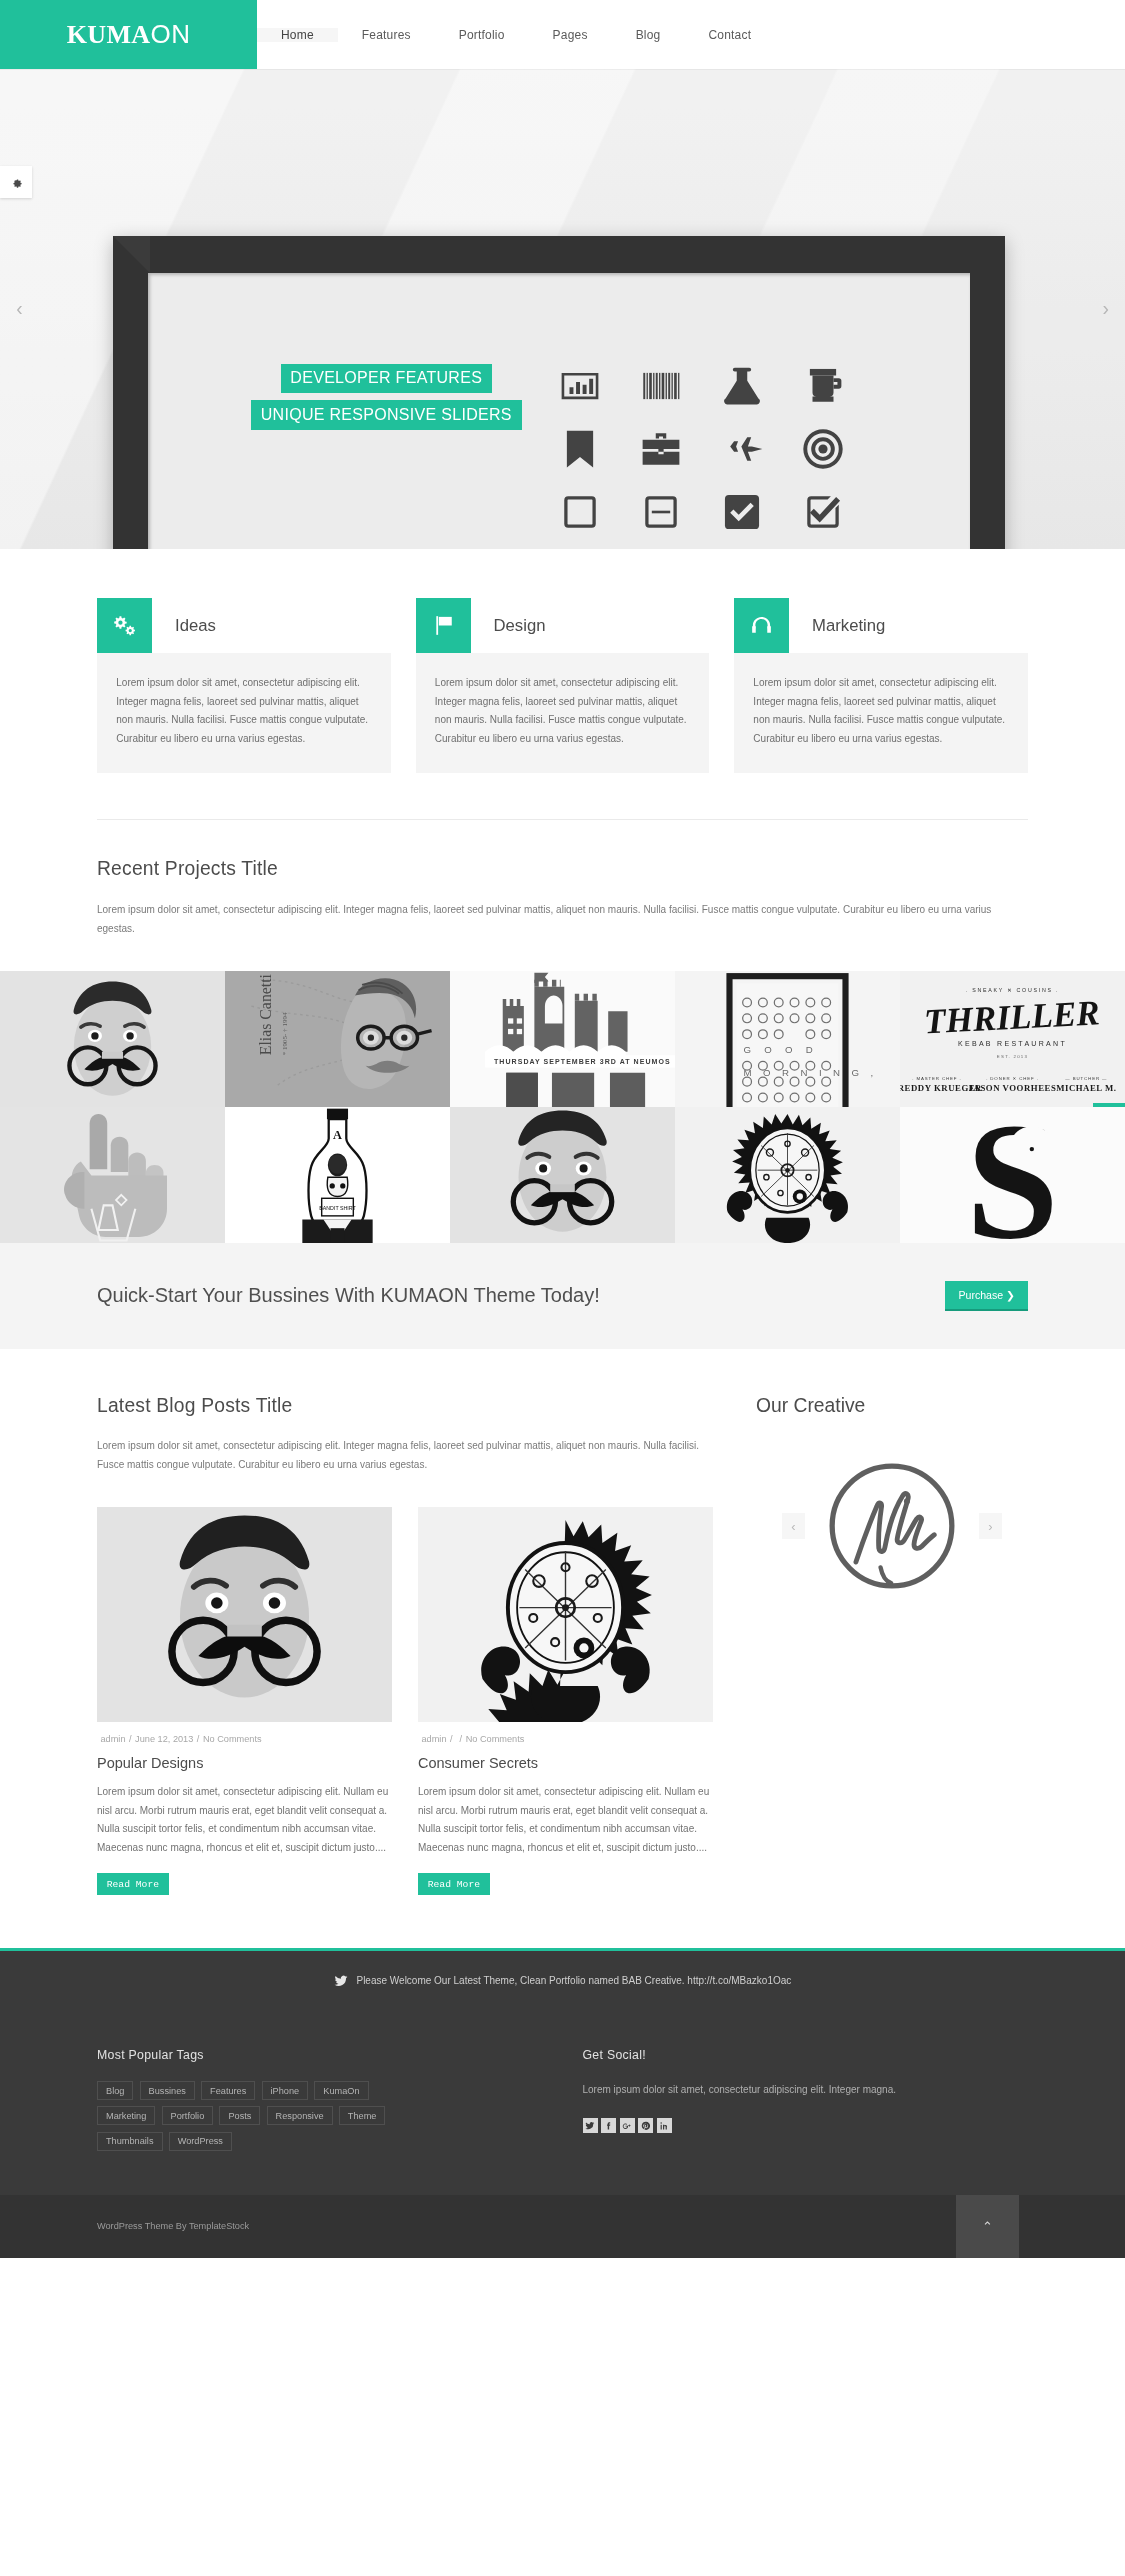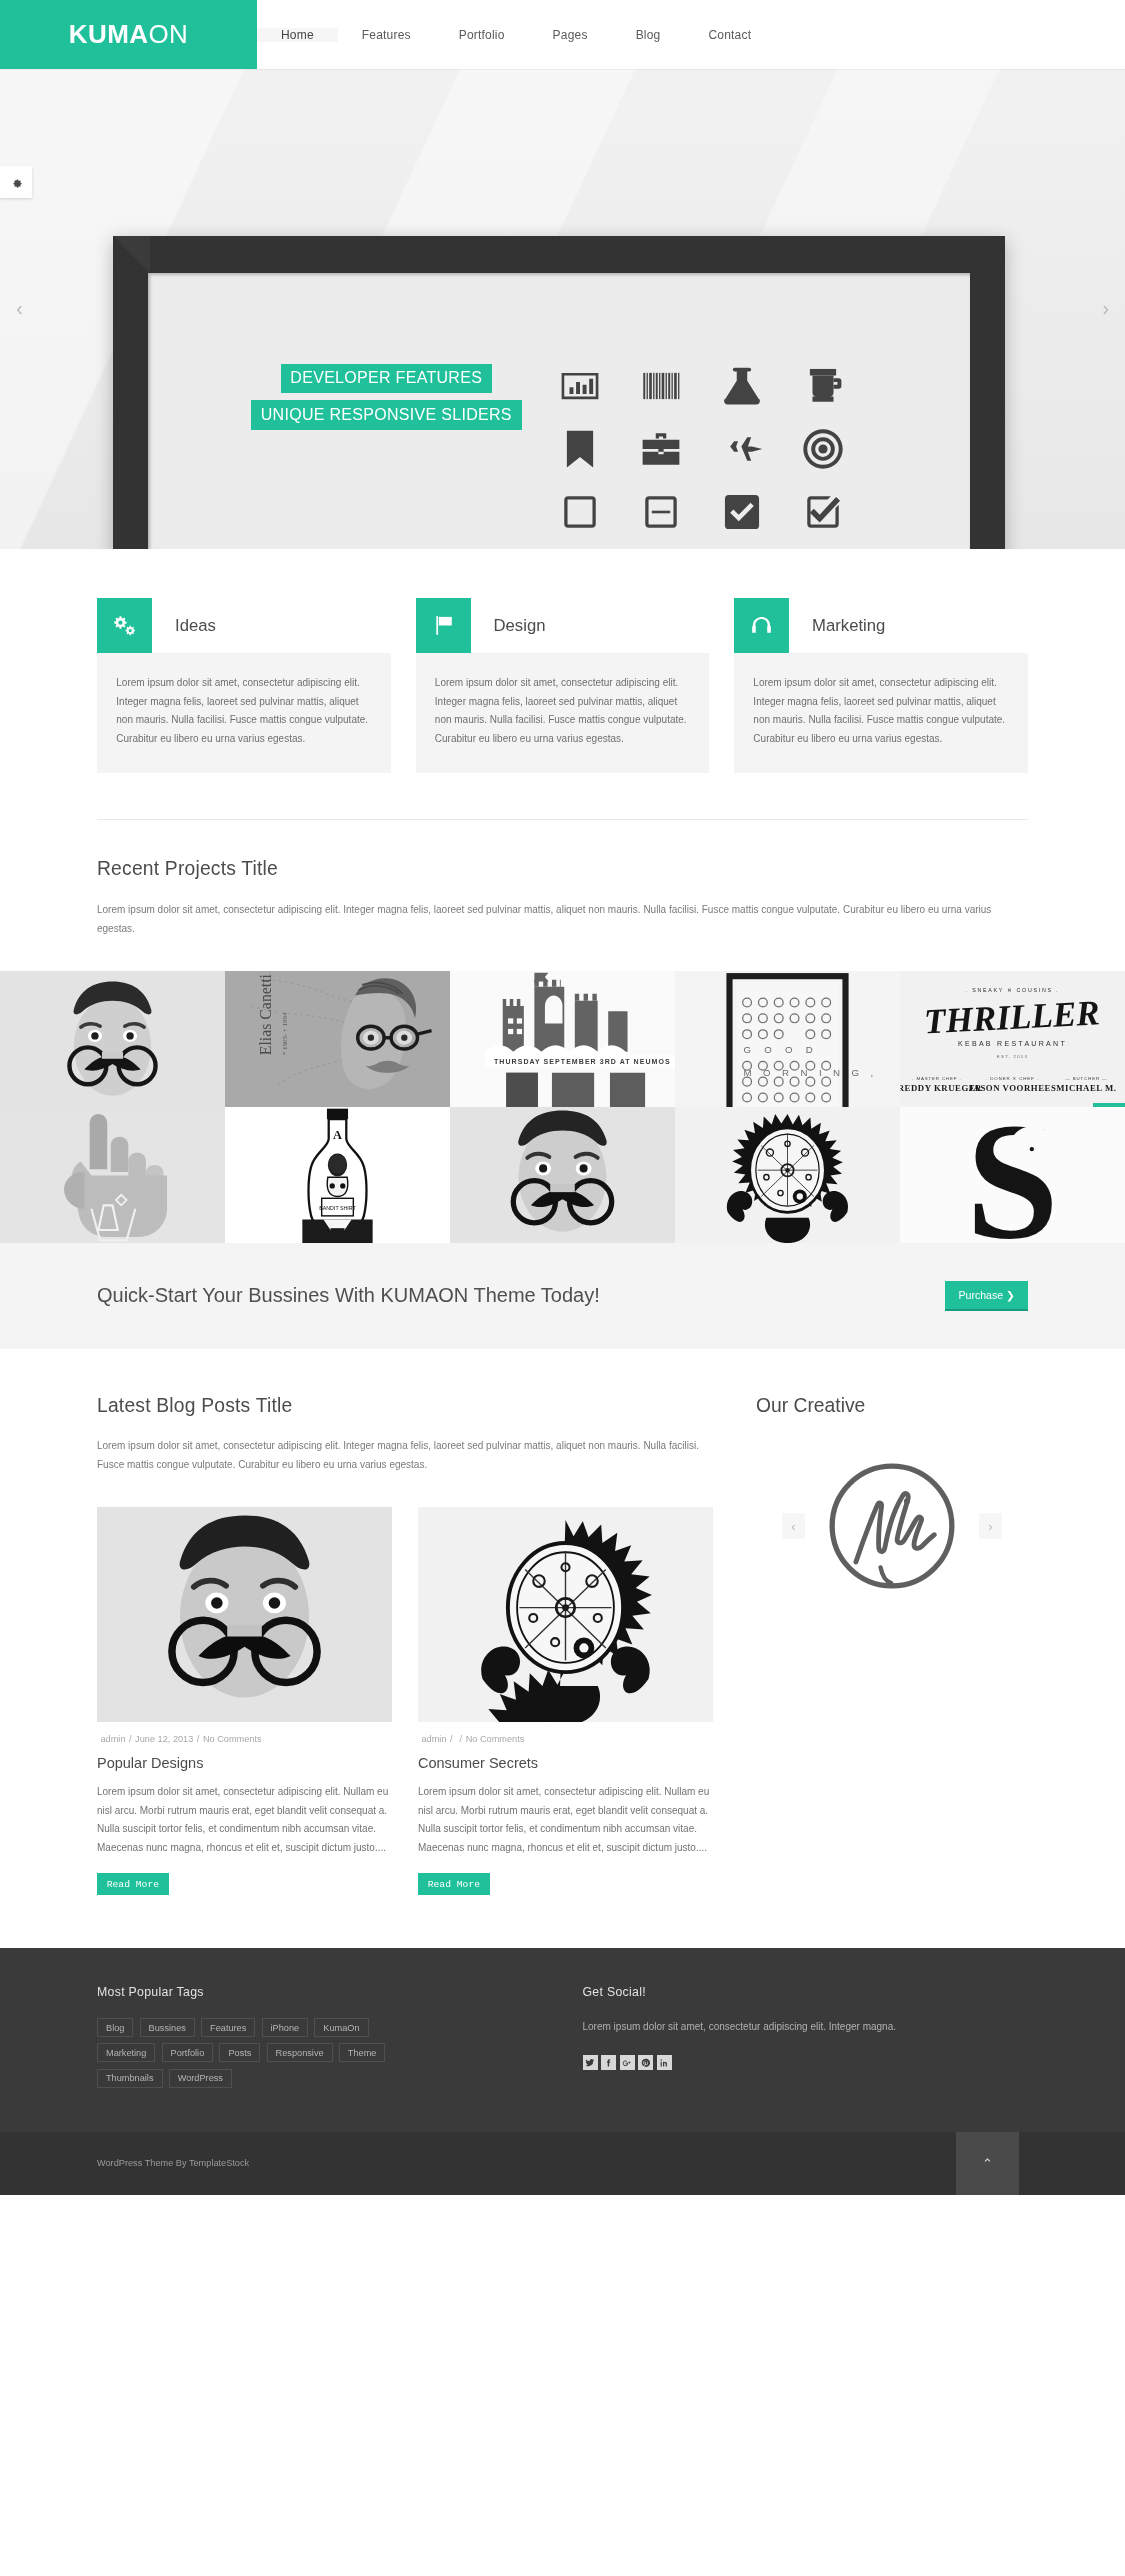--- a/index.html
+++ b/index.html
@@ -25,21 +25,21 @@
   .brand {
     width: 257px;
     background: #20c09b;
     display: flex;
     align-items: center;
     justify-content: center;
     color: #fff;
     font-size: 26px;
     letter-spacing: 0.4px;
   }
-  .brand b { font-weight: 700; }
+  .brand b { font-weight: 700; font-family: Liberation Serif, serif; }
   .brand span { font-weight: 300; }
   .nav { display: flex; align-items: center; }
   .nav a {
     display: flex;
     align-items: center;
     padding: 0 24px;
     font-size: 12px;
     color: #5a5a5a;
     text-decoration: none;
     letter-spacing: 0.2px;
@@ -733,20 +733,26 @@
           <path d="M34 116c10-30 18-50 24-64 2-5 6-4 5 2-2 14-4 32-3 46 1 6 6 5 7-1 4-22 10-42 20-58 3-5 8-3 6 4-4 14-10 32-12 44-1 6 5 7 8 2 5-8 10-18 14-24 3-4 7-2 5 3-4 10-8 20-8 26 0 5 5 6 9 2 5-5 10-10 14-13" fill="none" stroke="#5f5f5f" stroke-width="5.5" stroke-linecap="round" stroke-linejoin="round"></path>
           <circle cx="92" cy="47" r="3.4" fill="#5f5f5f"></circle>
           <path d="M62 122c2 10 6 16 12 18" fill="none" stroke="#5f5f5f" stroke-width="5" stroke-linecap="round"></path>
         </svg>
         <div class="cl-arrow">›</div>
       </div>
     </div>
 
   </div>
 
+  <div class="tweetbar">
+    <svg viewBox="0 0 24 24">
+      <path d="M23 4.9a9 9 0 0 1-2.6.7 4.5 4.5 0 0 0 2-2.5c-.9.5-1.9.9-2.9 1.1a4.5 4.5 0 0 0-7.7 4.1A12.8 12.8 0 0 1 2.5 3.6a4.5 4.5 0 0 0 1.4 6 4.5 4.5 0 0 1-2-.6 4.5 4.5 0 0 0 3.6 4.4 4.5 4.5 0 0 1-2 .1 4.5 4.5 0 0 0 4.2 3.1A9 9 0 0 1 1 18.5a12.7 12.7 0 0 0 19.6-11.3A9.2 9.2 0 0 0 23 4.9z"></path>
+    </svg>
+    <span>Please Welcome Our Latest Theme, Clean Portfolio named BAB Creative. http://t.co/MBazko1Oac</span>
+  </div>
 
   <div class="footer">
 
     <div class="fcol">
       <h4>Most Popular Tags</h4>
       <div class="tags">
         <span class="tag">Blog</span>
         <span class="tag">Bussines</span>
         <span class="tag">Features</span>
         <span class="tag">iPhone</span>

